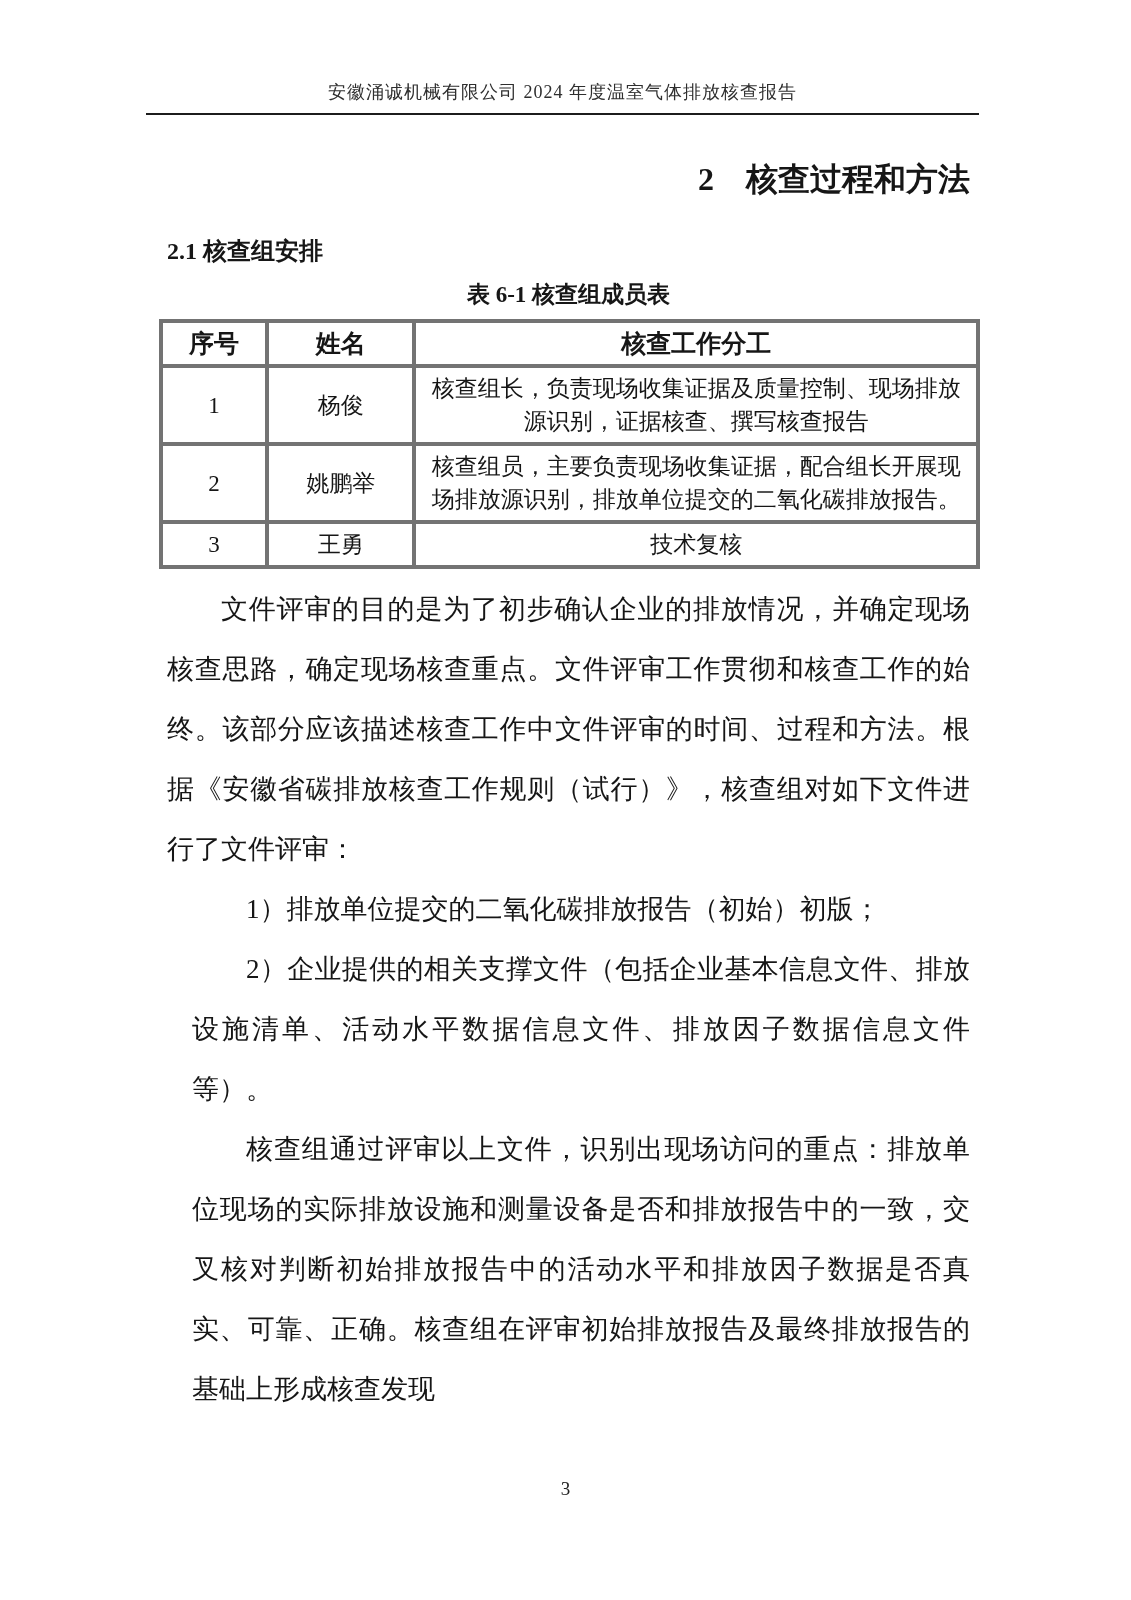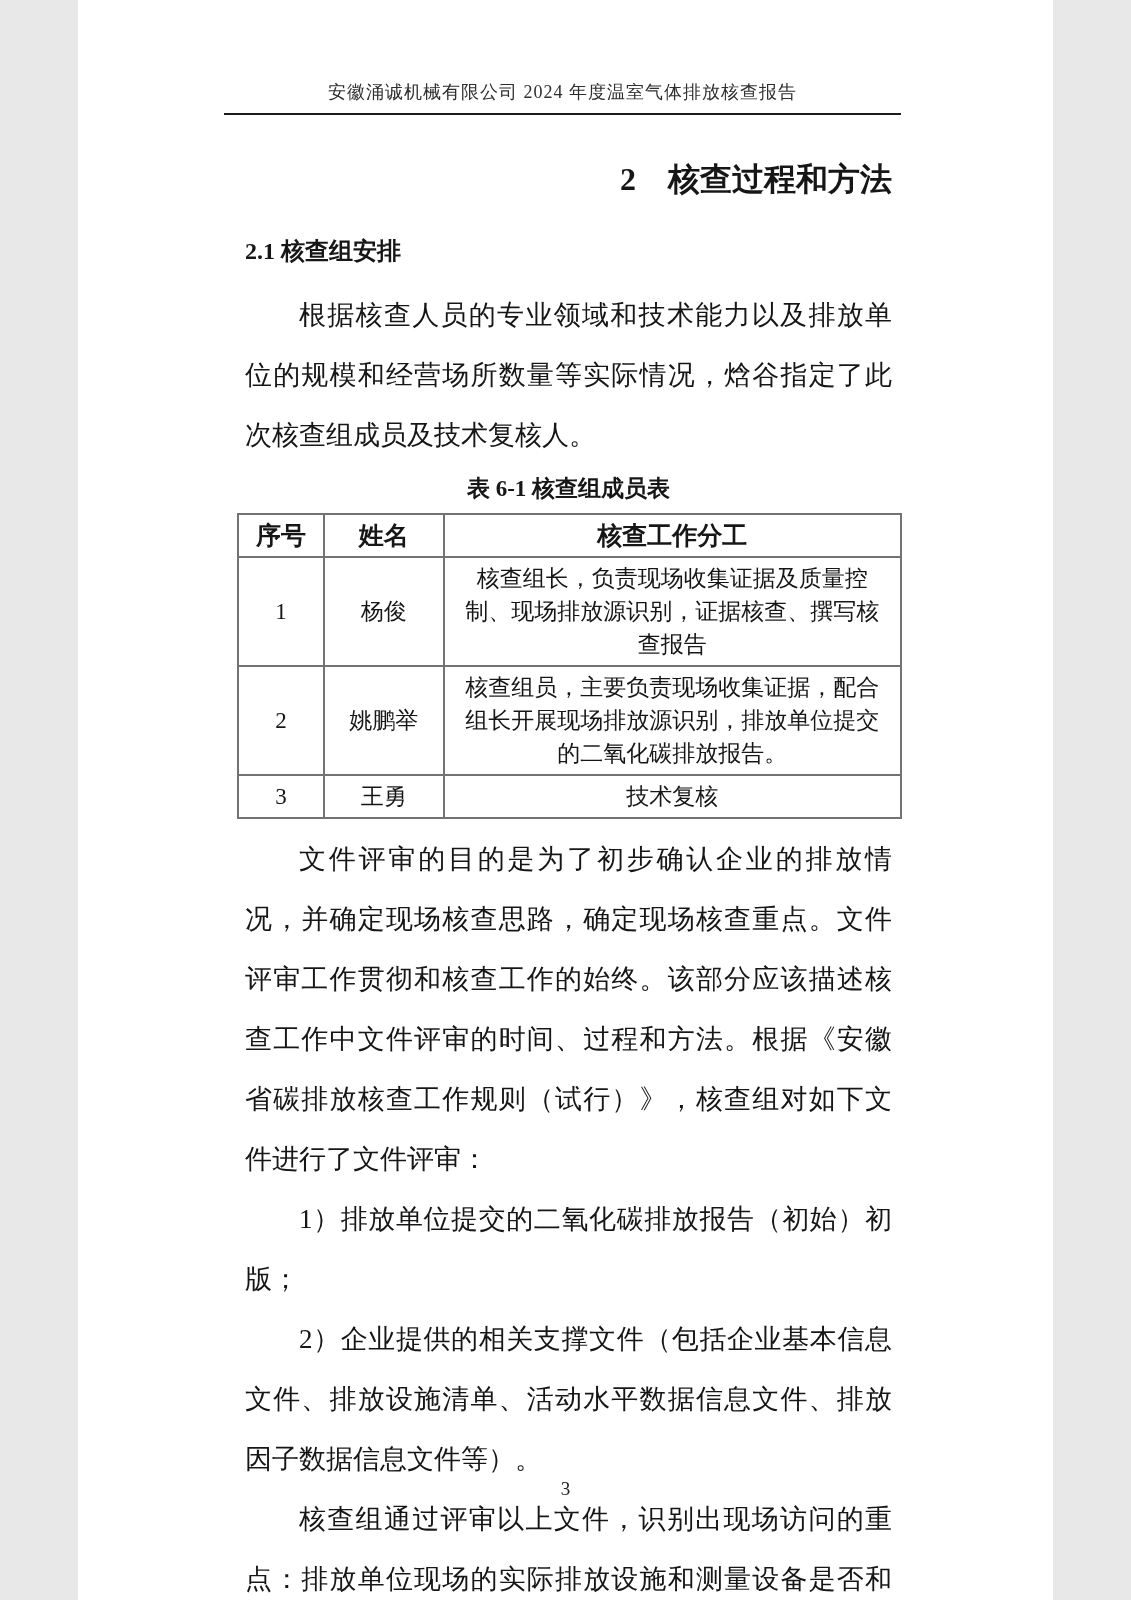--- a/index.html
+++ b/index.html
@@ -1,18 +1,18 @@
 <!DOCTYPE html>
 <html lang="zh"><head>
 <meta charset="utf-8">
 <style>
   html,body { margin:0; padding:0; background:#e8e8e8; }
   .page {
     position:relative;
-    width:975px; height:1600px;
+    width:1131px; height:1600px;
     margin:0 auto;
     background:#ffffff;
     box-sizing:border-box;
     overflow:hidden;
     color:#161616;
     font-family:"Liberation Serif","DejaVu Serif",serif;
   }
   
   .doc-header {
     margin:0 152px 0 146px;
@@ -47,38 +47,38 @@
 
   .body-para {
     margin:14px 0 0 0;
     font-size:27px;
     line-height:60px;
     text-align:justify;
     text-indent:2em;
     word-break:break-all;
   }
   .body-para.tight { margin-top:10px;font-family:Liberation Serif, serif; }
-  .body-para.flow  { margin-top:0; }
+  .body-para.flow  { margin-top:0;margin-left:25px; }
 
   
   .table-caption {
     margin:8px 0 0 0;
     text-align:center;
     font-size:23px;
     font-weight:bold;
     line-height:32px;
   }
   table.team-table {
     width:calc(100% + 18px);
     margin:8px 0 0 -8px;
     border-collapse:collapse;
     table-layout:fixed;
   }
   table.team-table th, table.team-table td {
-    border:2px solid #737373;
+    border:4px solid #737373;
     text-align:center;
     vertical-align:middle;
   }
   table.team-table th {
     font-size:25px;
     font-weight:bold;
     padding:5px 4px;
     line-height:31px;
   }
   table.team-table td {
@@ -102,21 +102,20 @@
   <header class="doc-header">
     <div class="doc-header-text">安徽涌诚机械有限公司 2024 年度温室气体排放核查报告</div>
   </header>
 
   <main class="content">
 
     <h1 class="chapter-title">2　核查过程和方法</h1>
 
     <h2 class="section-heading">2.1 核查组安排</h2>
 
-    <p class="body-para">根据核查人员的专业领域和技术能力以及排放单位的规模和经营场所数量等实际情况，焓谷指定了此次核查组成员及技术复核人。</p>
 
     <div class="table-caption">表 6-1 核查组成员表</div>
 
     <table class="team-table">
       <colgroup>
         <col style="width:13%">
         <col style="width:18%">
         <col style="width:69%">
       </colgroup>
       <thead>

